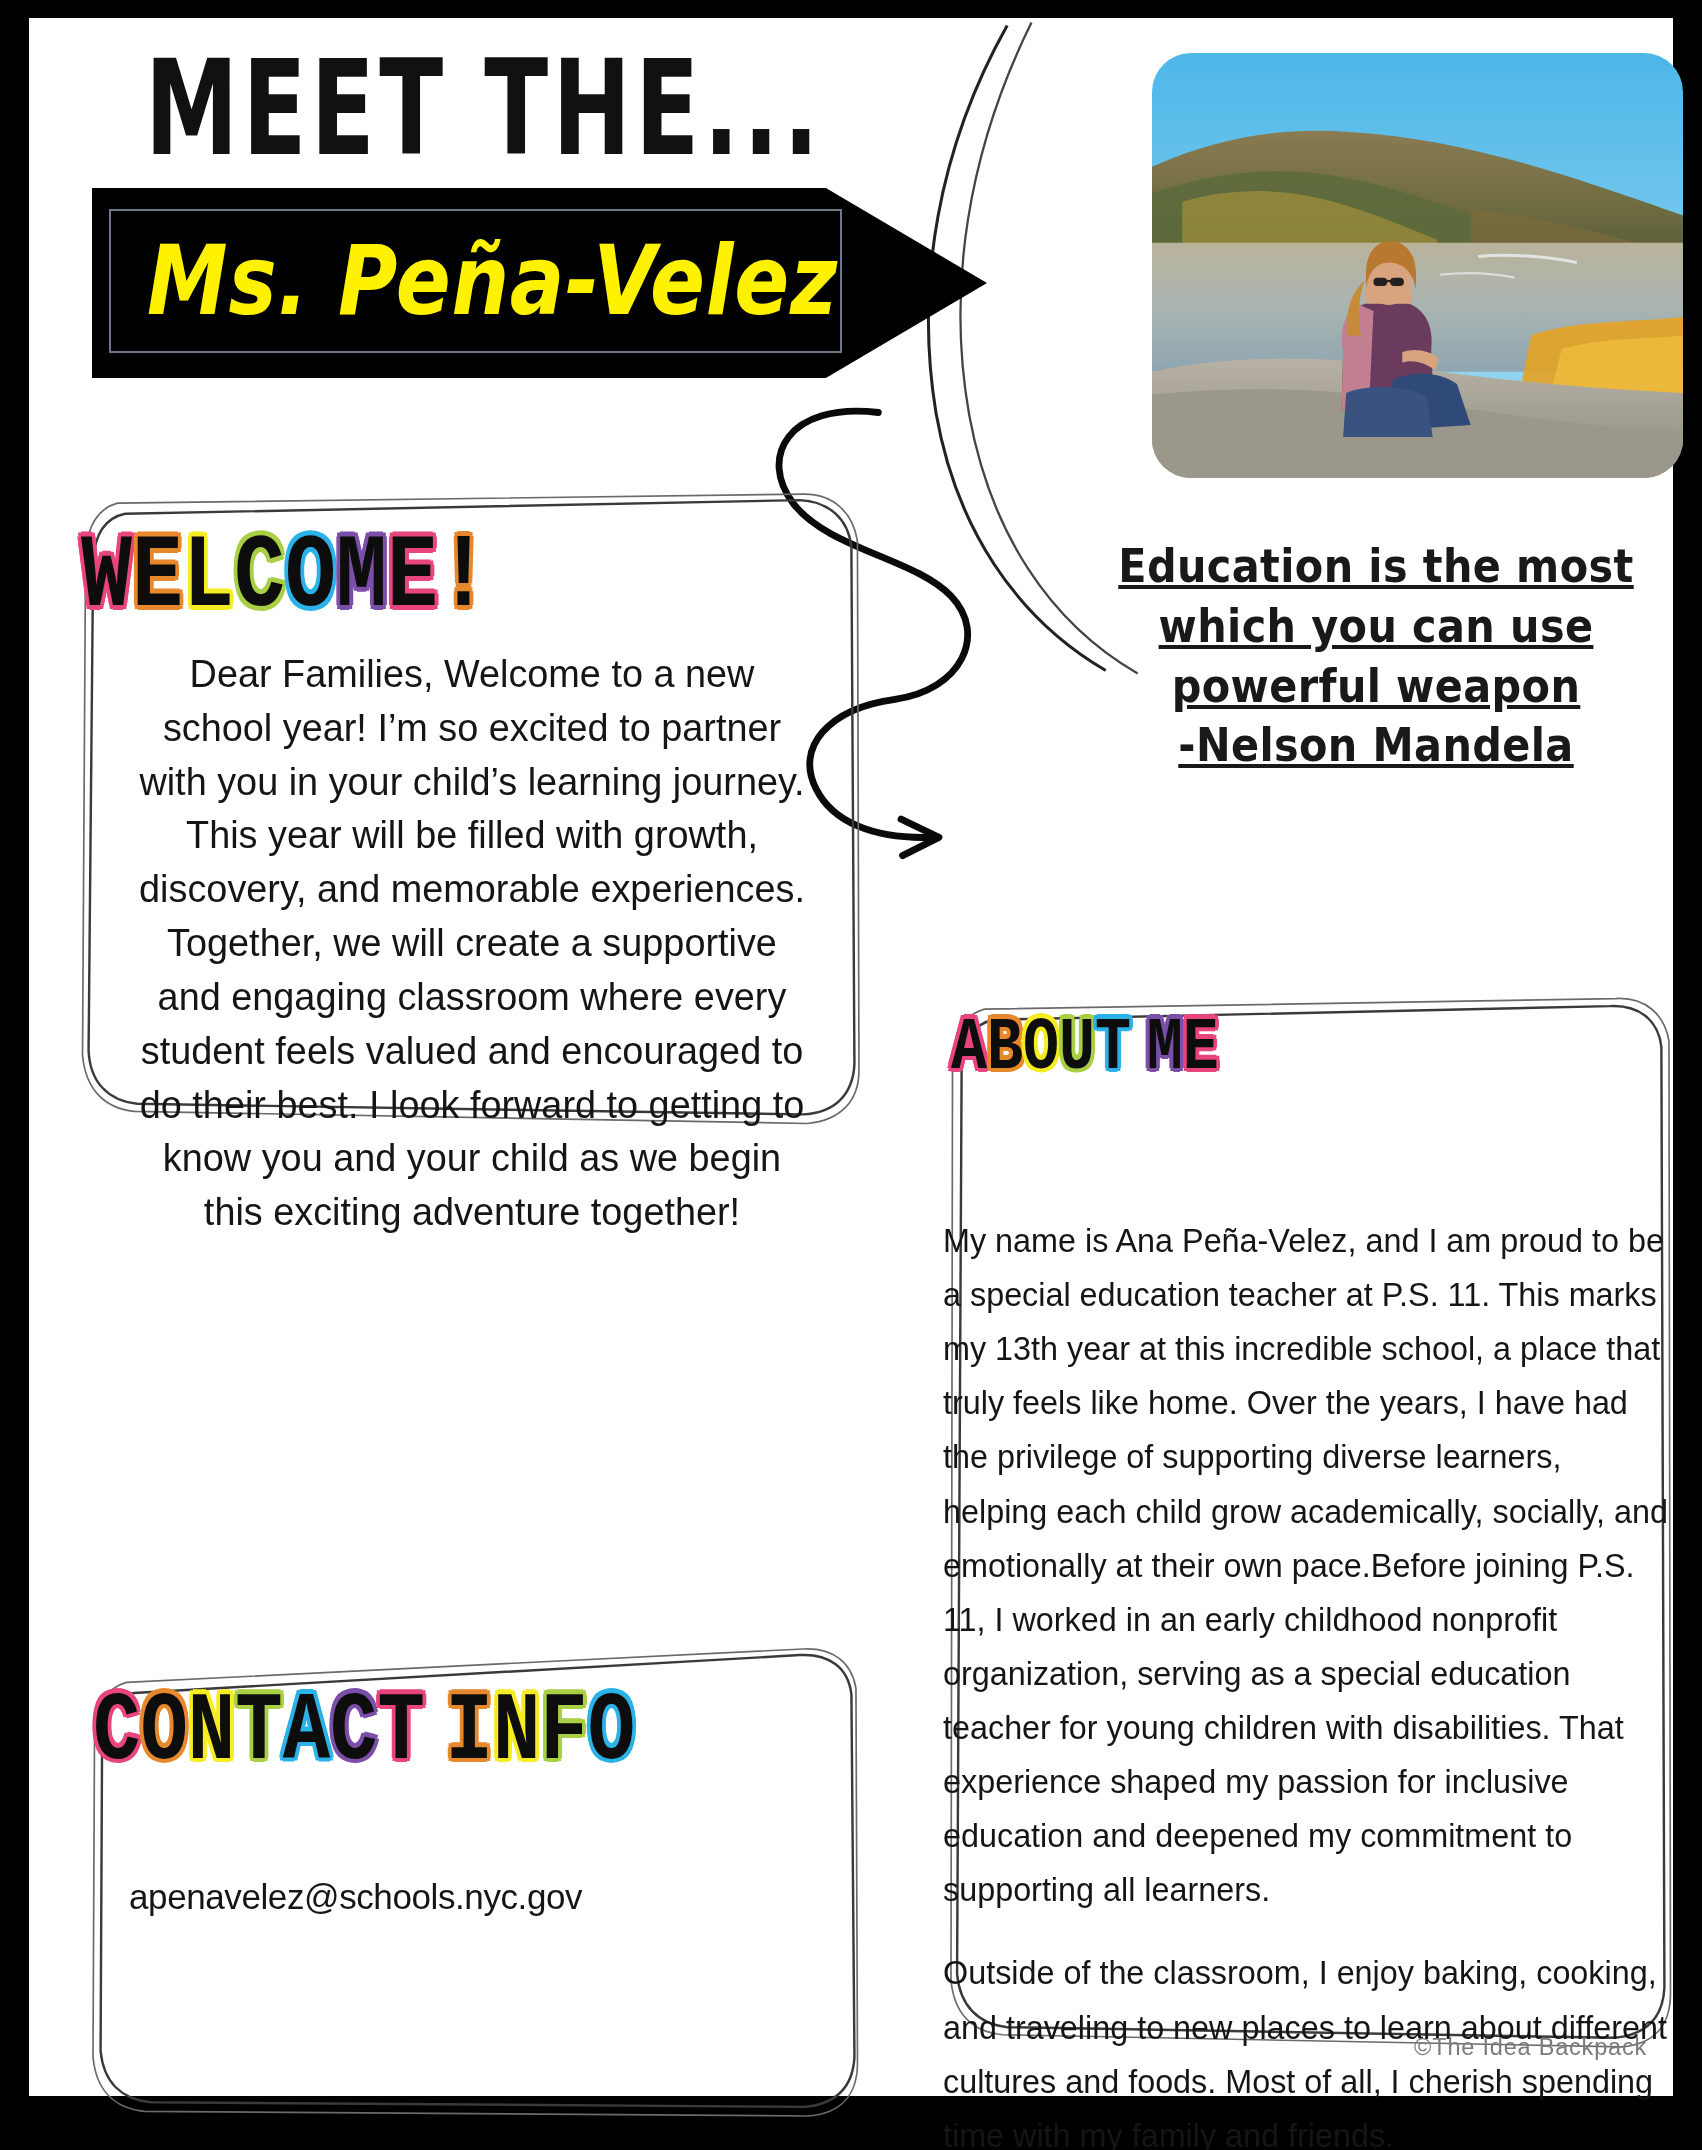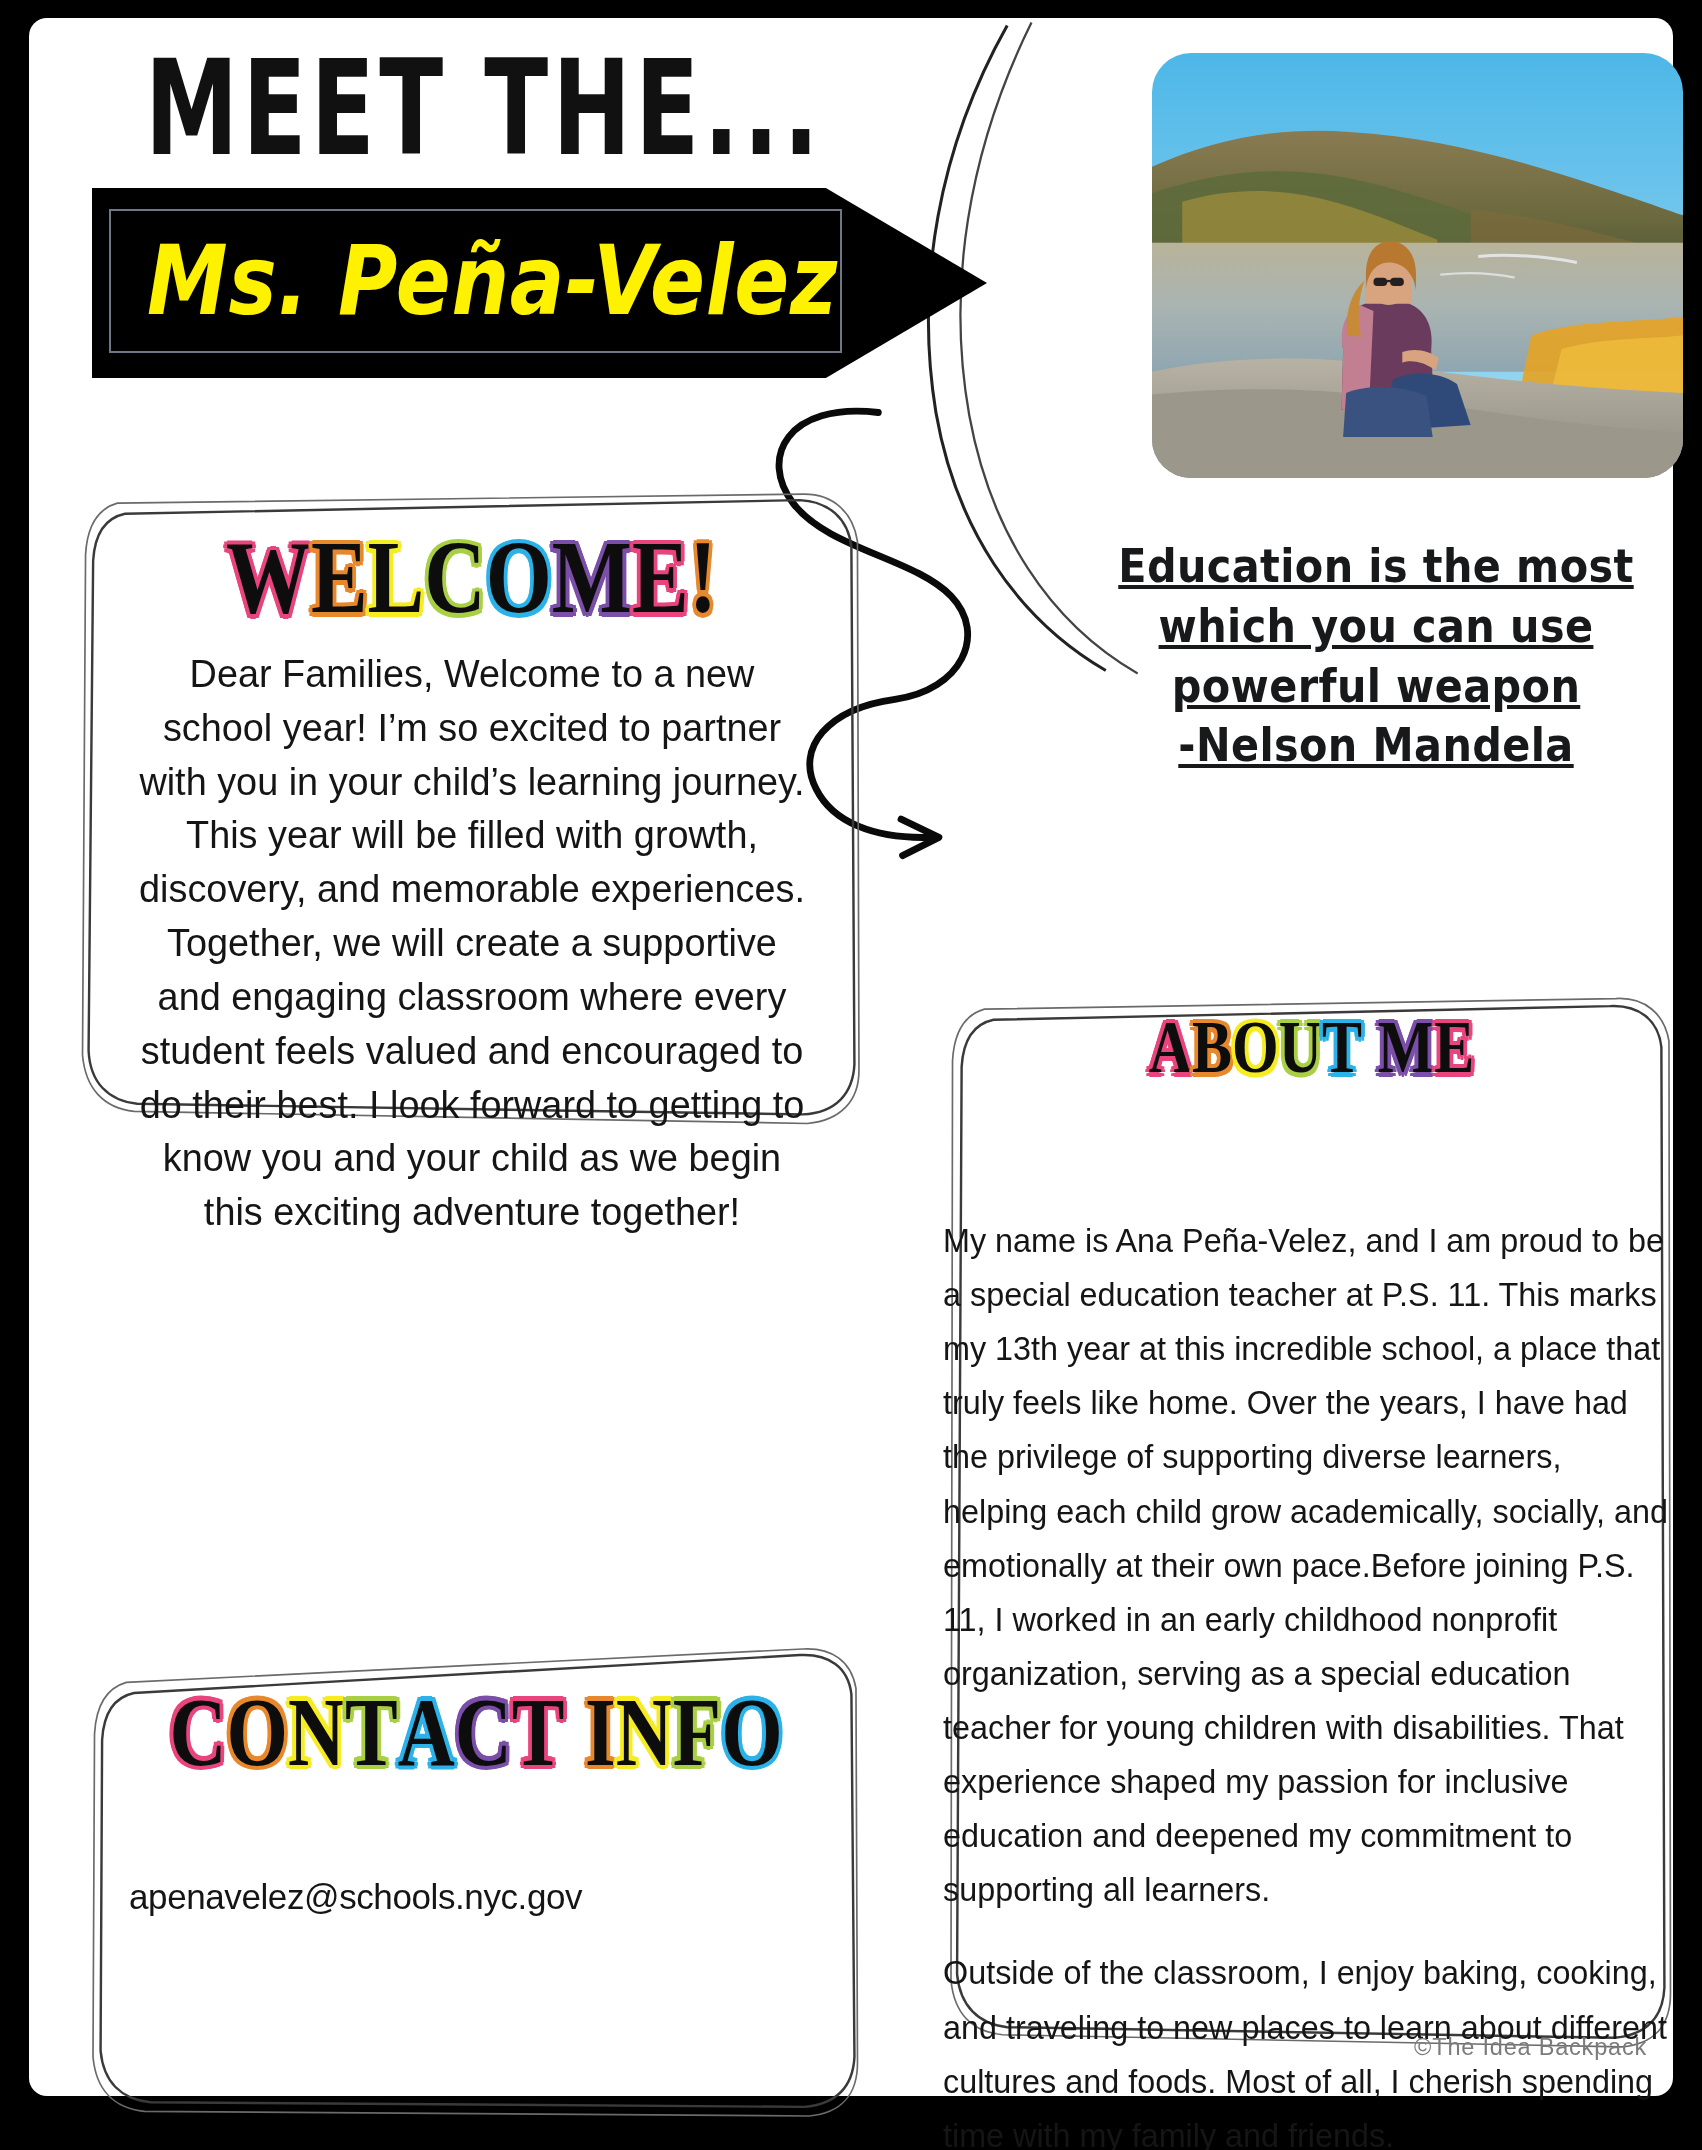--- a/index.html
+++ b/index.html
@@ -11,21 +11,20 @@
   .page{
     position:relative;
     width:1702px;height:2151px;
     background:#000;
     box-sizing:border-box;
   }
   .sheet{
     position:absolute;
     left:29px;top:18px;right:29px;bottom:55px;
     background:#ffffff;
-    border-radius:18px;
   }
 
   
   .meet-the{
     position:absolute;left:80px;top:10.6px;
     width:804px;height:159px;
     background:#fff;
     display:flex;align-items:center;
   }
   .meet-the-text{
@@ -85,22 +84,22 @@
   .doodle{position:absolute;}
   .doodle > svg{position:absolute;left:0;top:0;width:100%;height:100%;overflow:visible;}
   .doodle .content{position:absolute;left:0;top:0;width:100%;height:100%;}
 
   .box-welcome{left:52px;top:470px;width:781px;height:637px;}
   .box-contact{left:64px;top:1631px;width:766px;height:470px;}
   .box-about{left:922px;top:976px;width:721px;height:1062px;}
 
   
   .fancy{
-    text-align:center;
-    font-family:Liberation Serif, serif;
+    text-align:left;
+    font-family:Liberation Mono, monospace;
     font-weight:700;
     line-height:1;
     white-space:nowrap;
   }
   .fancy span{
     color:#0d0d0d;
     display:inline-block;
     transform:scaleY(1.22);
   }
   .fancy .sp{width:0.26em;transform:none;}

